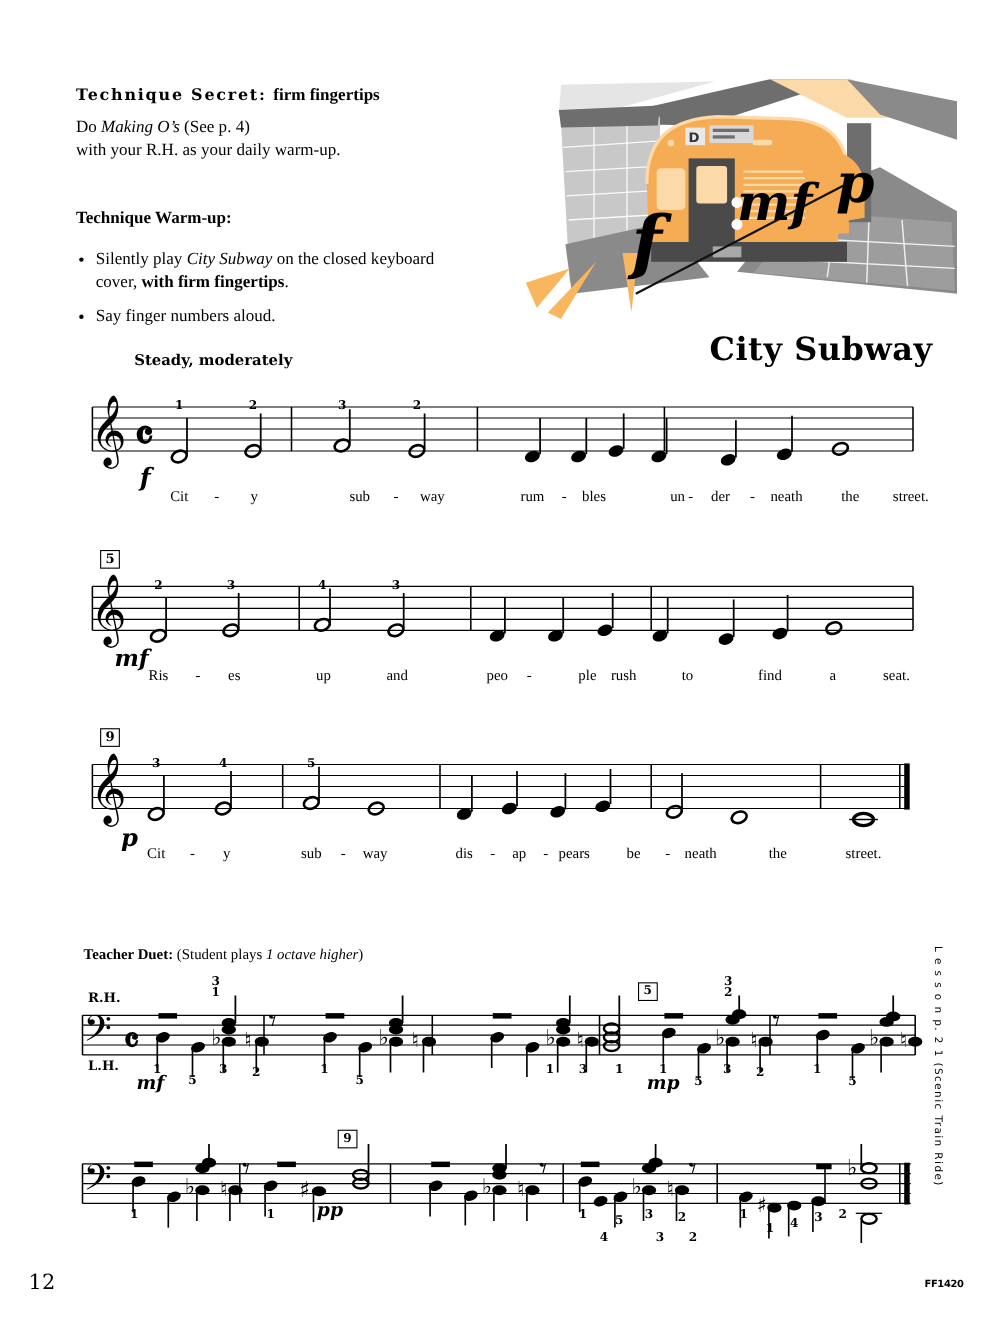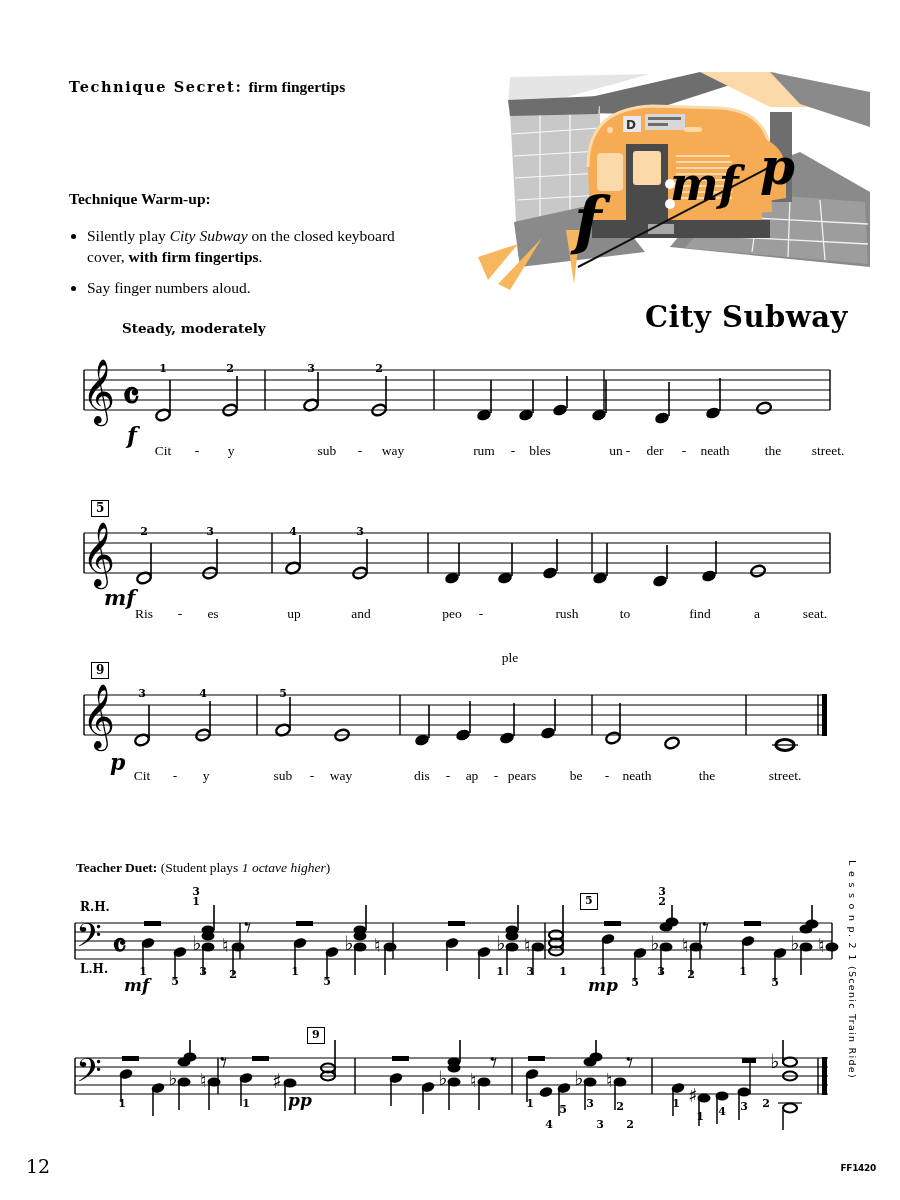--- a/index.html
+++ b/index.html
@@ -66,20 +66,24 @@
 <body>
 
 <div class="pg">
 
 
   <div class="ts-head">
     <span class="plain">Technique Secret:</span><span class="tight">firm fingertips</span>
   </div>
 
   <div class="do-line">
+    <div>
+      <span>Do </span><i>Making O’s</i><span> (See p. 4)</span>
+    </div>
+    <div>with your R.H. as your daily warm-up.</div>
   </div>
 
   <div class="warm-head">Technique Warm-up:</div>
 
   <div class="bullets">
     <ul>
       <li>
         <span>Silently play </span><i>City Subway</i><span> on the closed keyboard cover, </span><b>with firm fingertips</b><span>.</span>
       </li>
       <li>
@@ -297,21 +301,21 @@
       <div class="fing" style="left: 360px; top: 525px;">3</div>
     </div>
   <div id="s2l">
       <div class="lyric" style="left: 144px; top: 606px;">Ris</div>
       <div class="lyric" style="left: 180px; top: 606px;">-</div>
       <div class="lyric" style="left: 213px; top: 606px;">es</div>
       <div class="lyric" style="left: 294px; top: 606px;">up</div>
       <div class="lyric" style="left: 361px; top: 606px;">and</div>
       <div class="lyric" style="left: 452px; top: 606px;">peo</div>
       <div class="lyric" style="left: 481px; top: 606px;">-</div>
-      <div class="lyric" style="left: 510px; top: 606px; margin-top: 44px;">ple</div>
+      <div class="lyric" style="left: 534px; top: 606px;">ple</div>
       <div class="lyric" style="left: 567px; top: 606px;">rush</div>
       <div class="lyric" style="left: 625px; top: 606px;">to</div>
       <div class="lyric" style="left: 700px; top: 606px;">find</div>
       <div class="lyric" style="left: 757px; top: 606px;">a</div>
       <div class="lyric" style="left: 815px; top: 606px;">seat.</div>
     </div>
 
   <div class="mnum" style="left:91px;top:662px;">9</div>
   <svg class="sys" style="top:677px;left:0;width:900px;height:110px" viewBox="0 0 900 110">
     <g stroke="#000" stroke-width="1.1">

